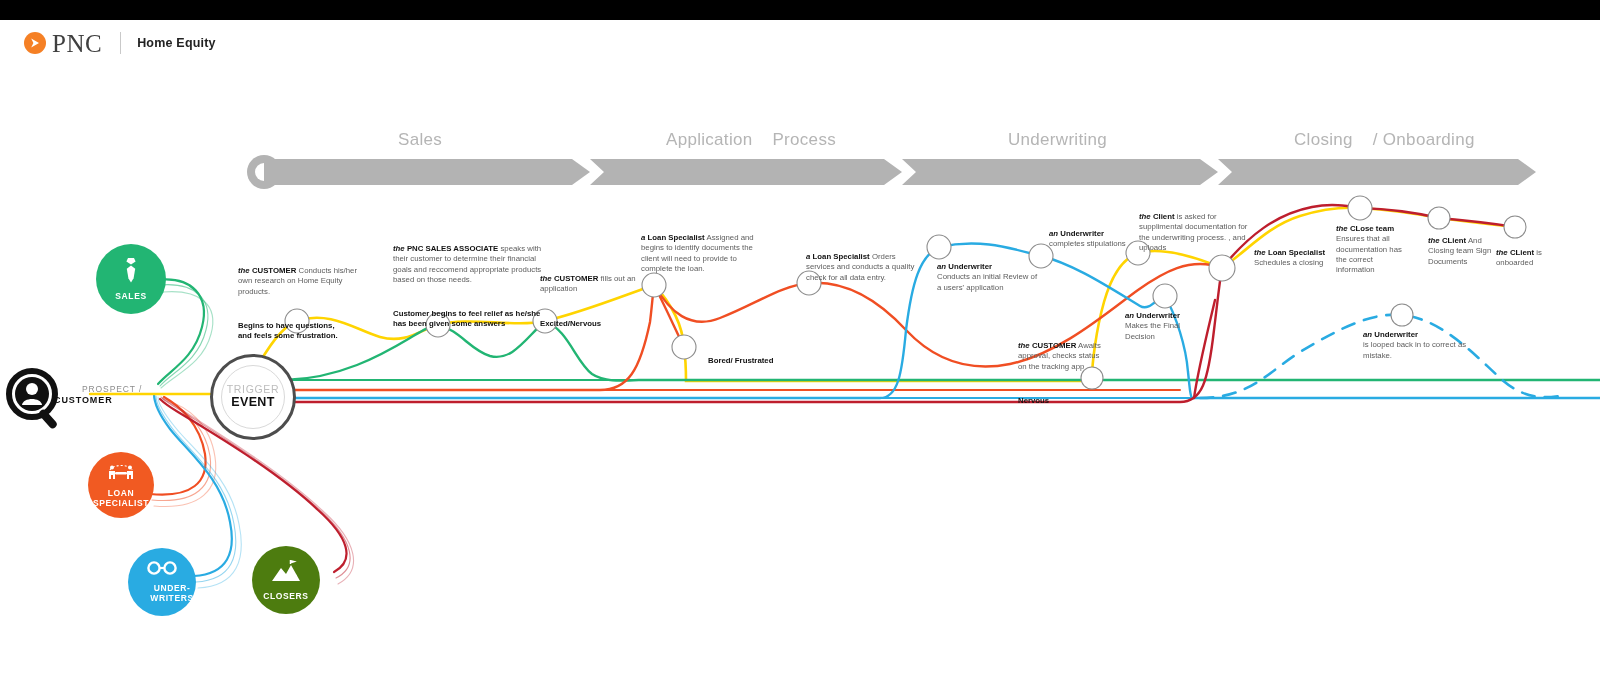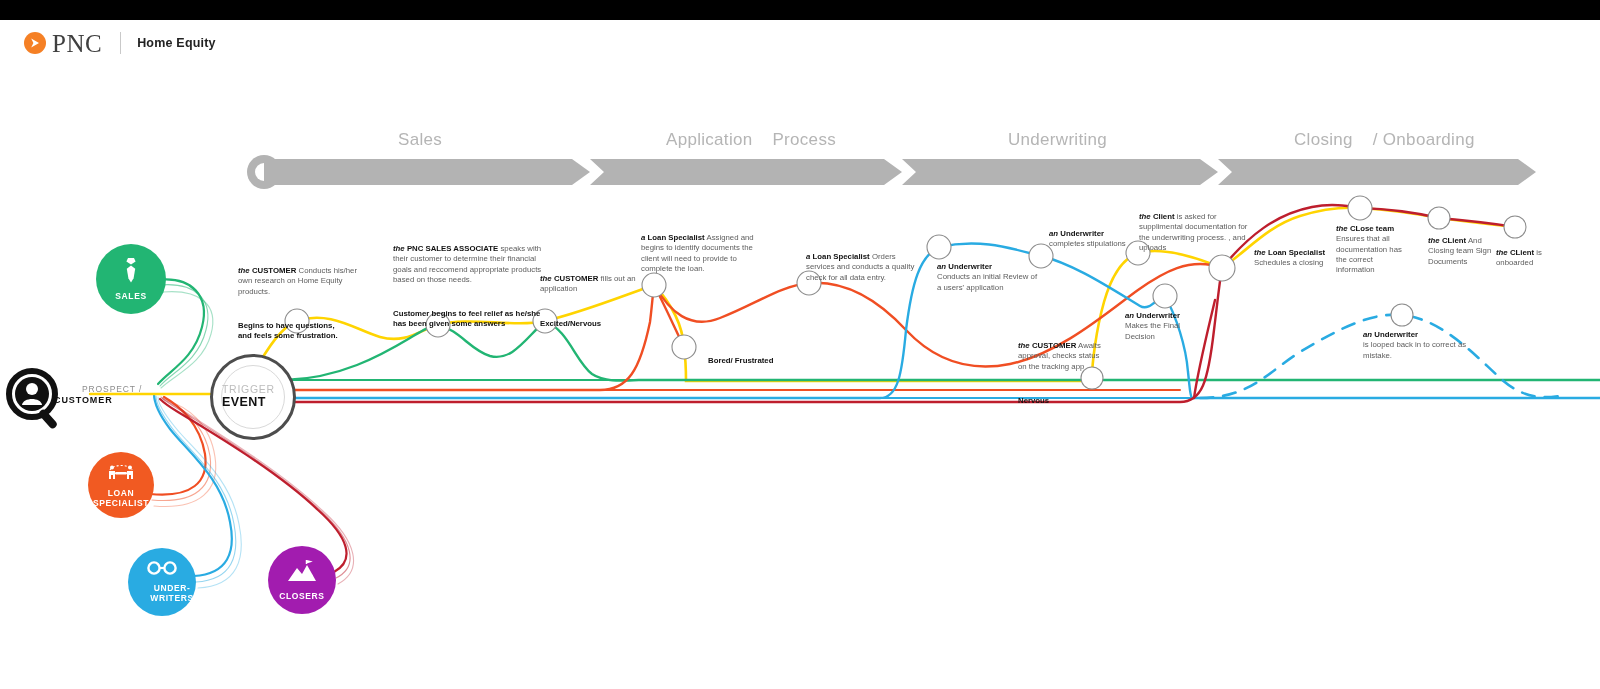--- a/index.html
+++ b/index.html
@@ -27,34 +27,34 @@
   .phase-label .sep{margin-left:20px;}
 
   
   .persona{position:absolute;border-radius:50%;display:flex;flex-direction:column;
            align-items:center;justify-content:center;color:#fff;text-align:center;}
   .persona .plabel{font-size:8.5px;font-weight:bold;letter-spacing:.6px;line-height:1.12;
                    margin-top:5px;text-transform:uppercase;}
   .p-sales{left:96px;top:244px;width:70px;height:70px;background:#22B573;}
   .p-loan{left:88px;top:452px;width:66px;height:66px;background:#F15A22;}
   .p-under{left:128px;top:548px;width:68px;height:68px;background:#29ABE2;}
-  .p-close{left:268px;top:546px;width:68px;height:68px;background:#a21caf;}
+  .p-close{left:252px;top:546px;width:68px;height:68px;background:#4d7c0f;}
 
   
   .prospect{position:absolute;left:4px;top:368px;width:62px;height:62px;}
   .prospect-txt{position:absolute;left:54px;top:385px;line-height:1.15;}
   .prospect-txt .l1{font-size:8.5px;color:#8d8d8d;letter-spacing:.9px;padding-left:28px;}
   .prospect-txt .l2{font-size:9px;color:#111;font-weight:bold;letter-spacing:.9px;}
 
   
   .trigger{position:absolute;left:210px;top:354px;width:80px;height:80px;border-radius:50%;
            border:3px solid #4d4d4d;background:#fff;display:flex;align-items:center;
            justify-content:center;z-index:6;}
   .trigger-in{width:62px;height:62px;border-radius:50%;border:1px solid #d9d9d9;
-              display:flex;flex-direction:column;align-items:flex-start;justify-content:center;}
+              display:flex;flex-direction:column;align-items:center;justify-content:center;}
   .trigger-in .t1{font-size:10.5px;color:#bdbdbd;letter-spacing:.7px;line-height:1.1;}
   .trigger-in .t2{font-size:12.5px;color:#111;font-weight:bold;letter-spacing:.4px;line-height:1.2;}
 
   
   .journey{position:absolute;left:0;top:0;width:1600px;height:689px;}
 
   
   .note{position:absolute;line-height:1.32;}
   .note .body{font-size:7.8px;color:#5d5d5d;}
   .note .body b{color:#111;font-weight:bold;}

